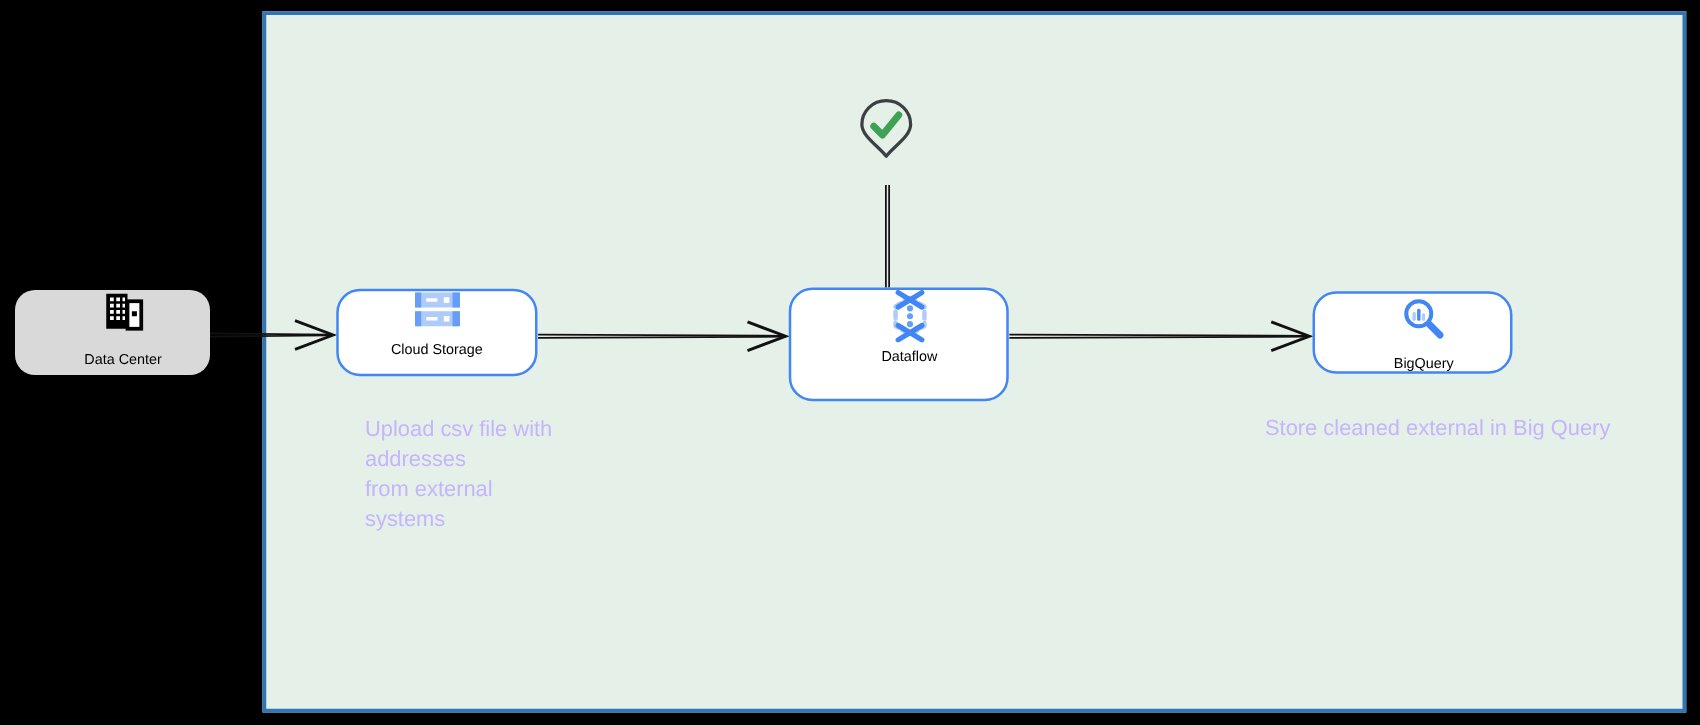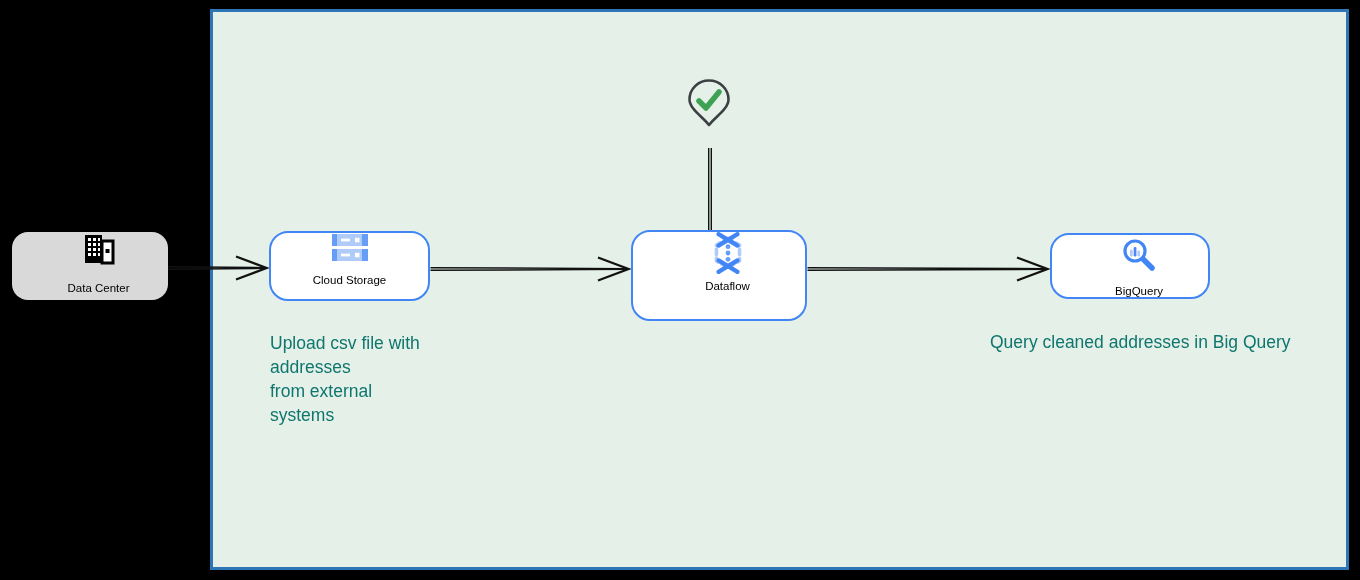--- a/index.html
+++ b/index.html
@@ -33,21 +33,21 @@
   .node-bq{left:1050px;top:233px;width:160px;height:66px;padding-left:18px;gap:12px;justify-content:flex-end;}
 
   .pin{position:absolute;left:687px;top:79px;width:44px;height:58px;}
 
   .annotation-label{
     position:absolute;left:752px;top:90px;font-size:17.5px;line-height:23.5px;
     white-space:pre-line;color:#000;
   }
 
   .caption{
-    position:absolute;font-size:17.5px;line-height:24px;color:#0f766e;white-space:pre-line;
+    position:absolute;font-size:17.5px;line-height:24px;color:#c4b5fd;white-space:pre-line;margin-left:22px;
   }
   .caption-cs{left:270px;top:331px;}
   .caption-df{left:570px;top:330px;white-space:nowrap;}
   .caption-bq{left:990px;top:330px;white-space:nowrap;}
 </style>
 </head>
 <body>
 
 <div class="canvas">
 
@@ -149,15 +149,15 @@
 
   <svg class="pin" viewBox="0 0 44 58">
     <path d="M22,46 C16,38 2.5,30 2.5,20.5 C2.5,10 11,1.5 22,1.5 C33,1.5 41.5,10 41.5,20.5 C41.5,30 28,38 22,46 Z" fill="none" stroke="#3c4043" stroke-width="2.6" stroke-linejoin="round"></path>
     <path d="M12,22 L19,29 L32,13" fill="none" stroke="#3fa154" stroke-width="5.5" stroke-linecap="round" stroke-linejoin="round"></path>
   </svg>
 
   <div class="caption caption-cs">Upload csv file with
 addresses
 from external
 systems</div>
-  <div class="caption caption-bq">Query cleaned addresses in Big Query</div>
+  <div class="caption caption-bq">Store cleaned external in Big Query</div>
 
 </div>
 
 </body></html>

